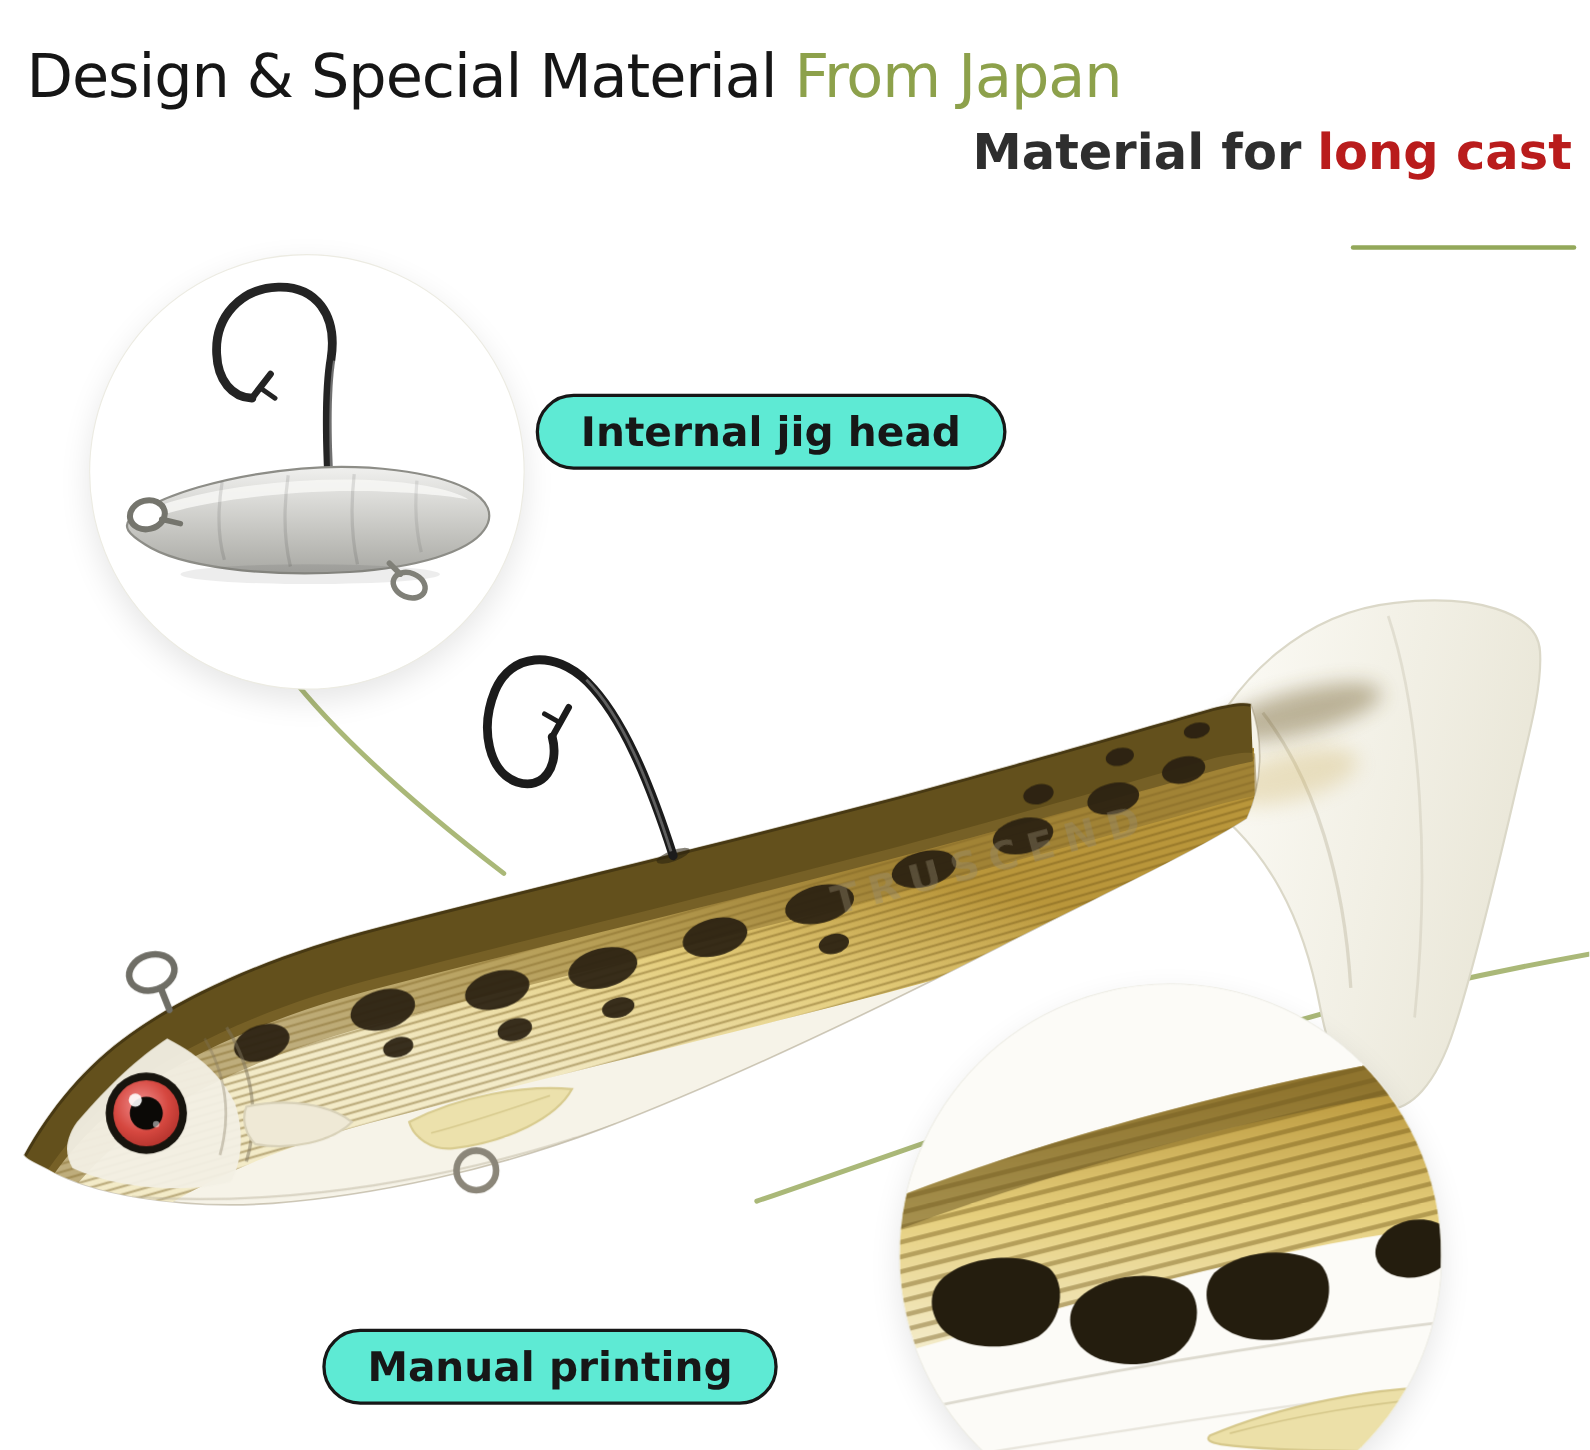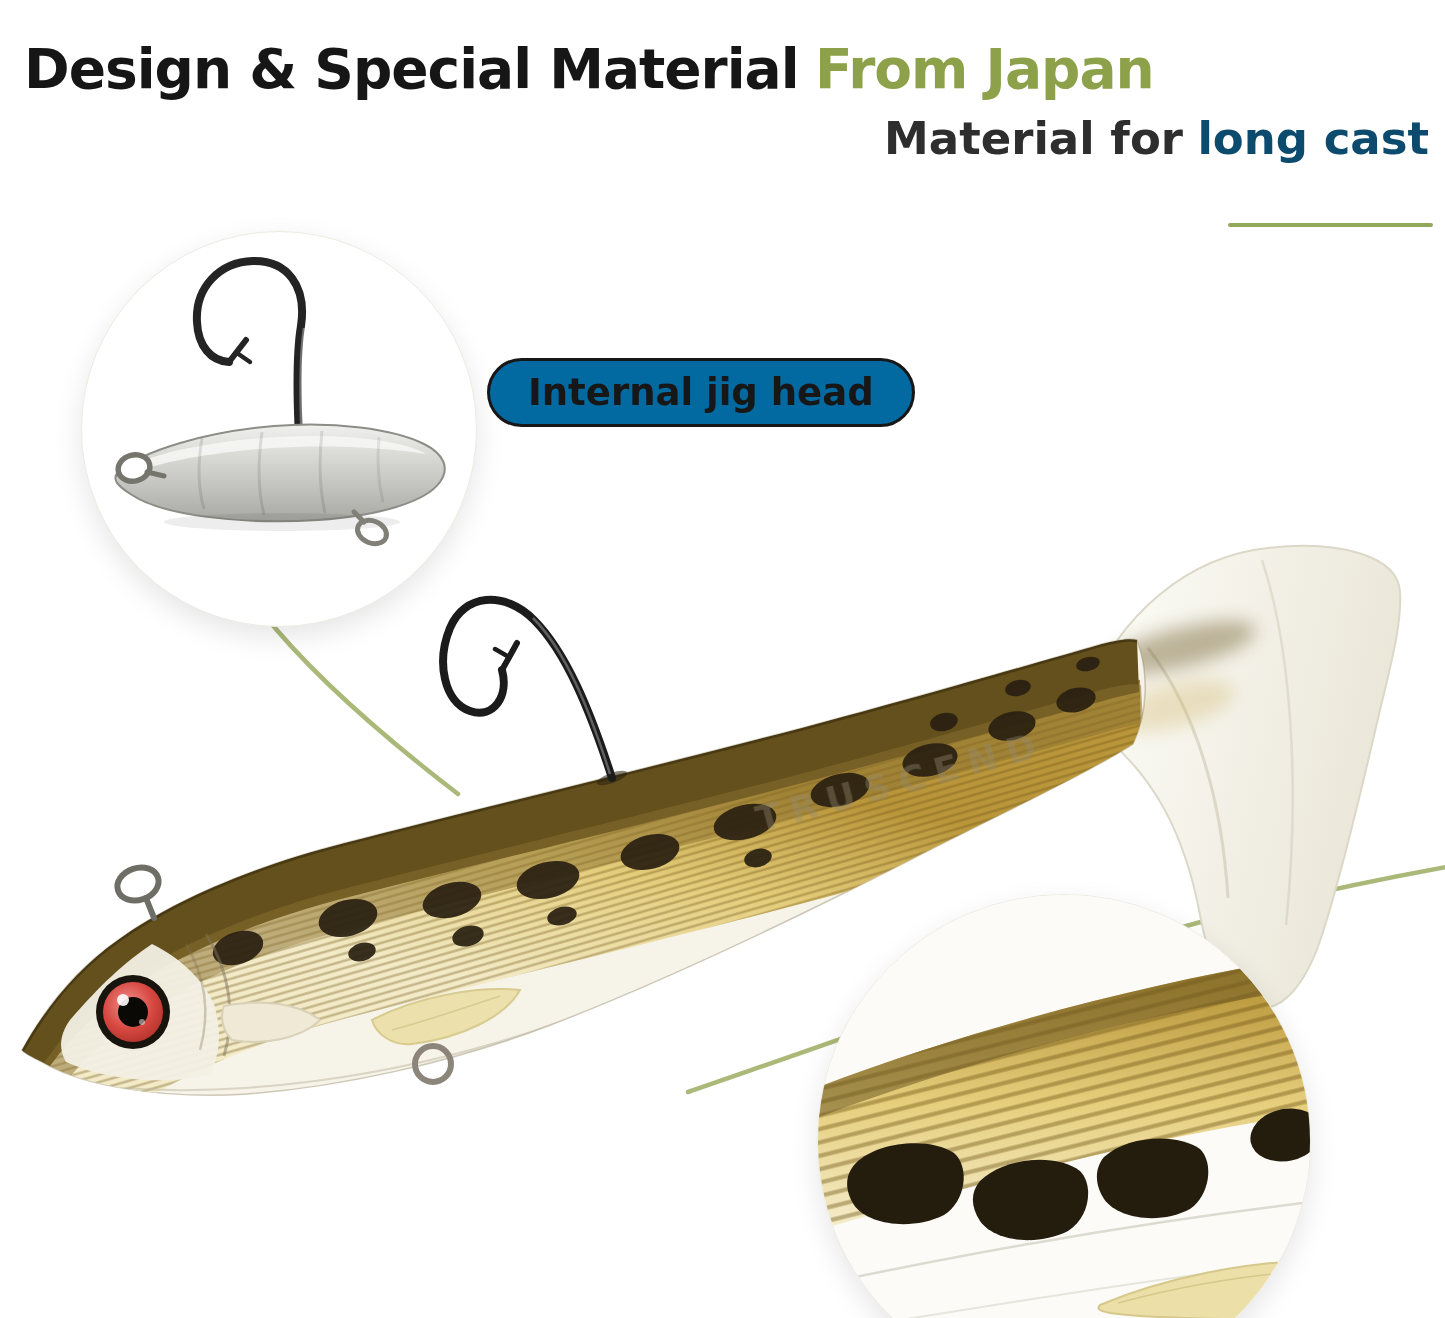--- a/index.html
+++ b/index.html
@@ -2,44 +2,44 @@
 <html><head>
 <meta charset="utf-8">
 <style>
   html,body{margin:0;padding:0;background:#ffffff;}
   .canvas{
     position:relative;width:1445px;height:1318px;overflow:hidden;background:#ffffff;
     font-family:"DejaVu Sans","Liberation Sans",sans-serif;
   }
   .layer{position:absolute;inset:0;}
   .hdr-title{
-    position:absolute;left:24px;top:0px;font-size:55px;font-weight:700;color:#161616;
+    position:absolute;left:24px;top:0px;font-size:55px;font-weight:400;color:#161616;
     white-space:nowrap;letter-spacing:-1px;z-index:5;
   }
   .hdr-title .accent{color:#8da14b;margin-left:0.30em;}
   .hdr-sub{
     position:absolute;right:16px;top:112px;font-size:45px;font-weight:800;color:#2e2e2e;
     white-space:nowrap;z-index:5;
   }
-  .hdr-sub .accent{color:#0c4a6e;margin-left:0.32em;}
+  .hdr-sub .accent{color:#b91c1c;margin-left:0.32em;}
   .accent-underline{
     position:absolute;left:1228px;top:223px;width:205px;height:4px;background:#93a85a;
     border-radius:2px;z-index:5;
   }
   .connector-layer{z-index:1;pointer-events:none;}
   .fish-layer{z-index:2;pointer-events:none;}
   .zoom-circle{
     position:absolute;border-radius:50%;background:#ffffff;border:1px solid #ecebe2;
     box-shadow:0 10px 28px rgba(0,0,0,.10);overflow:hidden;z-index:3;
   }
   .circle-top{left:81px;top:231px;width:394px;height:394px;}
   .circle-bottom{left:817px;top:894px;width:492px;height:492px;}
   .zoom-circle svg{display:block;width:100%;height:100%;}
   .pill{
-    position:absolute;background:#0369a1;border:3px solid #171717;border-radius:46px;
+    position:absolute;background:#5eead4;border:3px solid #171717;border-radius:46px;
     padding:10px 38px;font-size:37px;font-weight:800;color:#171717;white-space:nowrap;z-index:4;
   }
   .pill-jig{left:487px;top:358px;}
   .pill-print{left:293px;top:1208px;}
 </style>
 </head>
 <body>
 
 <div class="canvas">
 
@@ -227,14 +227,15 @@
         <path d="M -10 440 C 150 414 330 384 502 364" fill="none" stroke="rgba(185,178,158,.30)" stroke-width="2"></path>
       </g>
       <g>
         <path d="M 282 410 C 348 382 432 366 498 366 L 498 428 C 432 422 350 426 292 418 C 282 416 278 414 282 410 Z" fill="#ece0a8" stroke="#d6c88b" stroke-width="2"></path>
         <path d="M 300 408 C 360 392 430 380 490 376" fill="none" stroke="#d6c88b" stroke-width="1.5"></path>
       </g>
     </svg>
   </div>
 
   <div class="pill pill-jig"><span>Internal jig head</span></div>
+  <div class="pill pill-print"><span>Manual printing</span></div>
 
 </div>
 
 </body></html>

